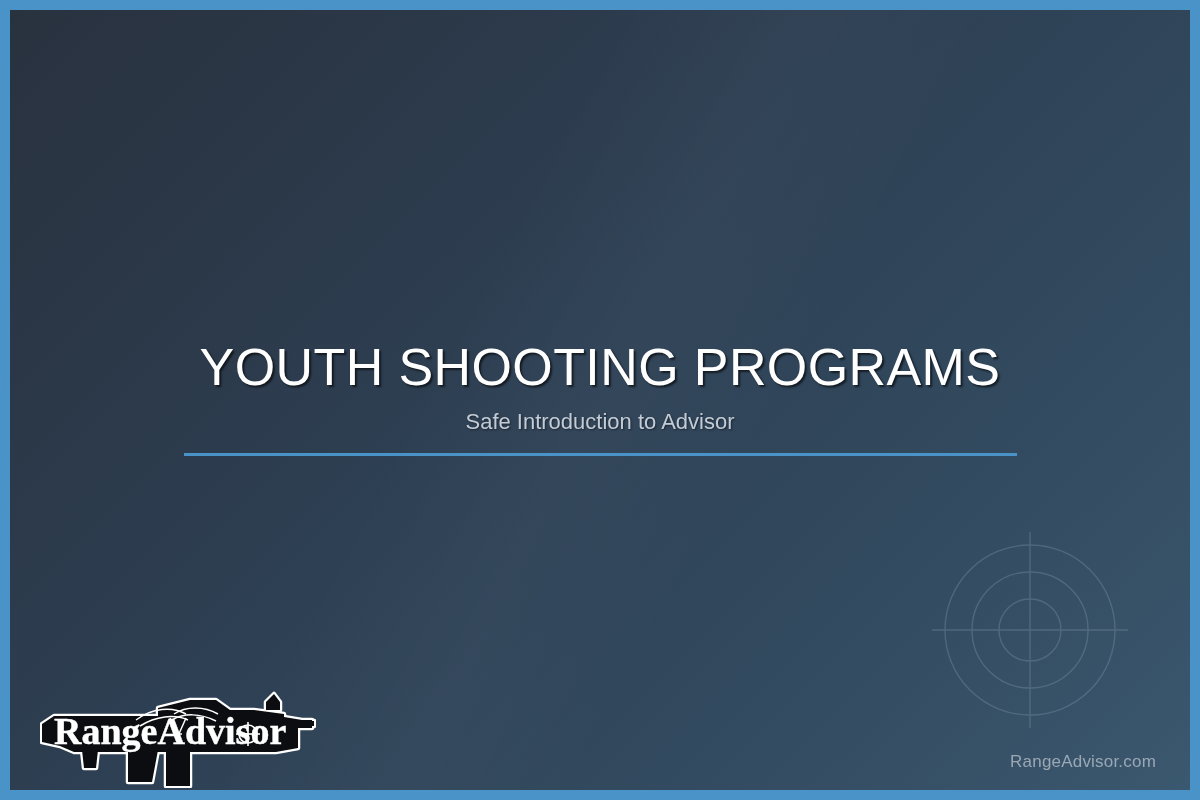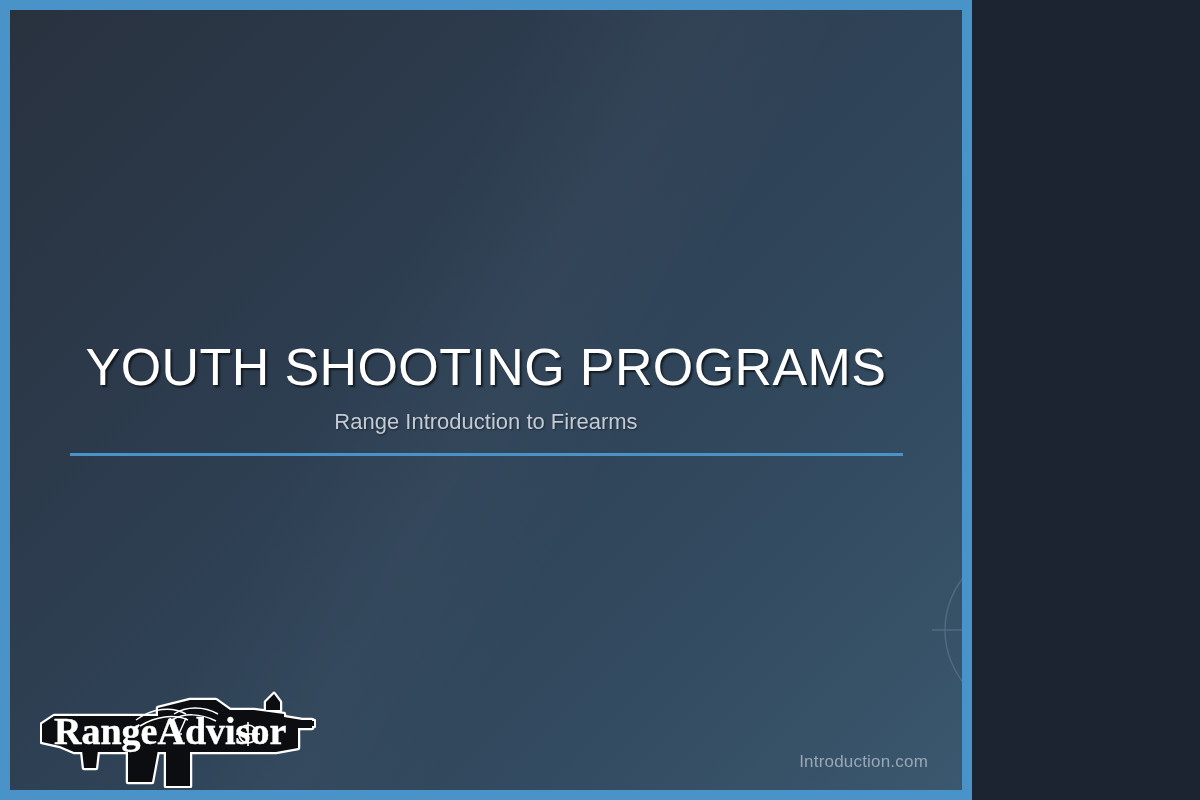--- a/index.html
+++ b/index.html
@@ -11,21 +11,21 @@
   body {
     width: 1200px;
     height: 800px;
     overflow: hidden;
     font-family: "Liberation Sans", sans-serif;
   }
 
   
   #slide {
     position: relative;
-    width: 972px;
+    width: 1200px;
     height: 800px;
     box-sizing: border-box;
     border: 10px solid #4a93c8;
     background: linear-gradient(135deg,
                   #29323f 0%,
                   #2b3848 22%,
                   #2e4054 45%,
                   #31485d 68%,
                   #375167 88%,
                   #3a586f 100%);
@@ -121,21 +121,21 @@
         <circle cx="100" cy="100" r="58"></circle>
         <circle cx="100" cy="100" r="31"></circle>
         <line x1="100" y1="2" x2="100" y2="198"></line>
         <line x1="2" y1="100" x2="198" y2="100"></line>
       </g>
     </svg>
   </div>
 
   <div id="title-block">
     <h1 id="page-title">YOUTH SHOOTING PROGRAMS</h1>
-    <p id="page-subtitle">Range Introduction to Firearms</p>
+    <p id="page-subtitle">Safe Introduction to Advisor</p>
     <div id="title-divider"></div>
   </div>
 
   <div id="brand-logo">
     <svg viewBox="0 0 276 98" width="276" height="98" aria-hidden="true">
       <defs>
         <g id="rifle-shape">
 
           <path d="M2,34 L14,26 L238,26 L262,30 L272,30 L272,38 L258,38
                    L258,58 L236,62 L120,62 L34,62 L20,56 L2,52 Z"></path>
@@ -177,15 +177,15 @@
       </text>
 
       <g fill="none" stroke="#ffffff" stroke-width="1.6">
         <circle cx="208" cy="44" r="9"></circle>
         <line x1="208" y1="32" x2="208" y2="56"></line>
         <line x1="196" y1="44" x2="220" y2="44"></line>
       </g>
     </svg>
   </div>
 
-  <div id="footer-url">Introduction.com</div>
+  <div id="footer-url">RangeAdvisor.com</div>
 
 </div>
 
 </body></html>

